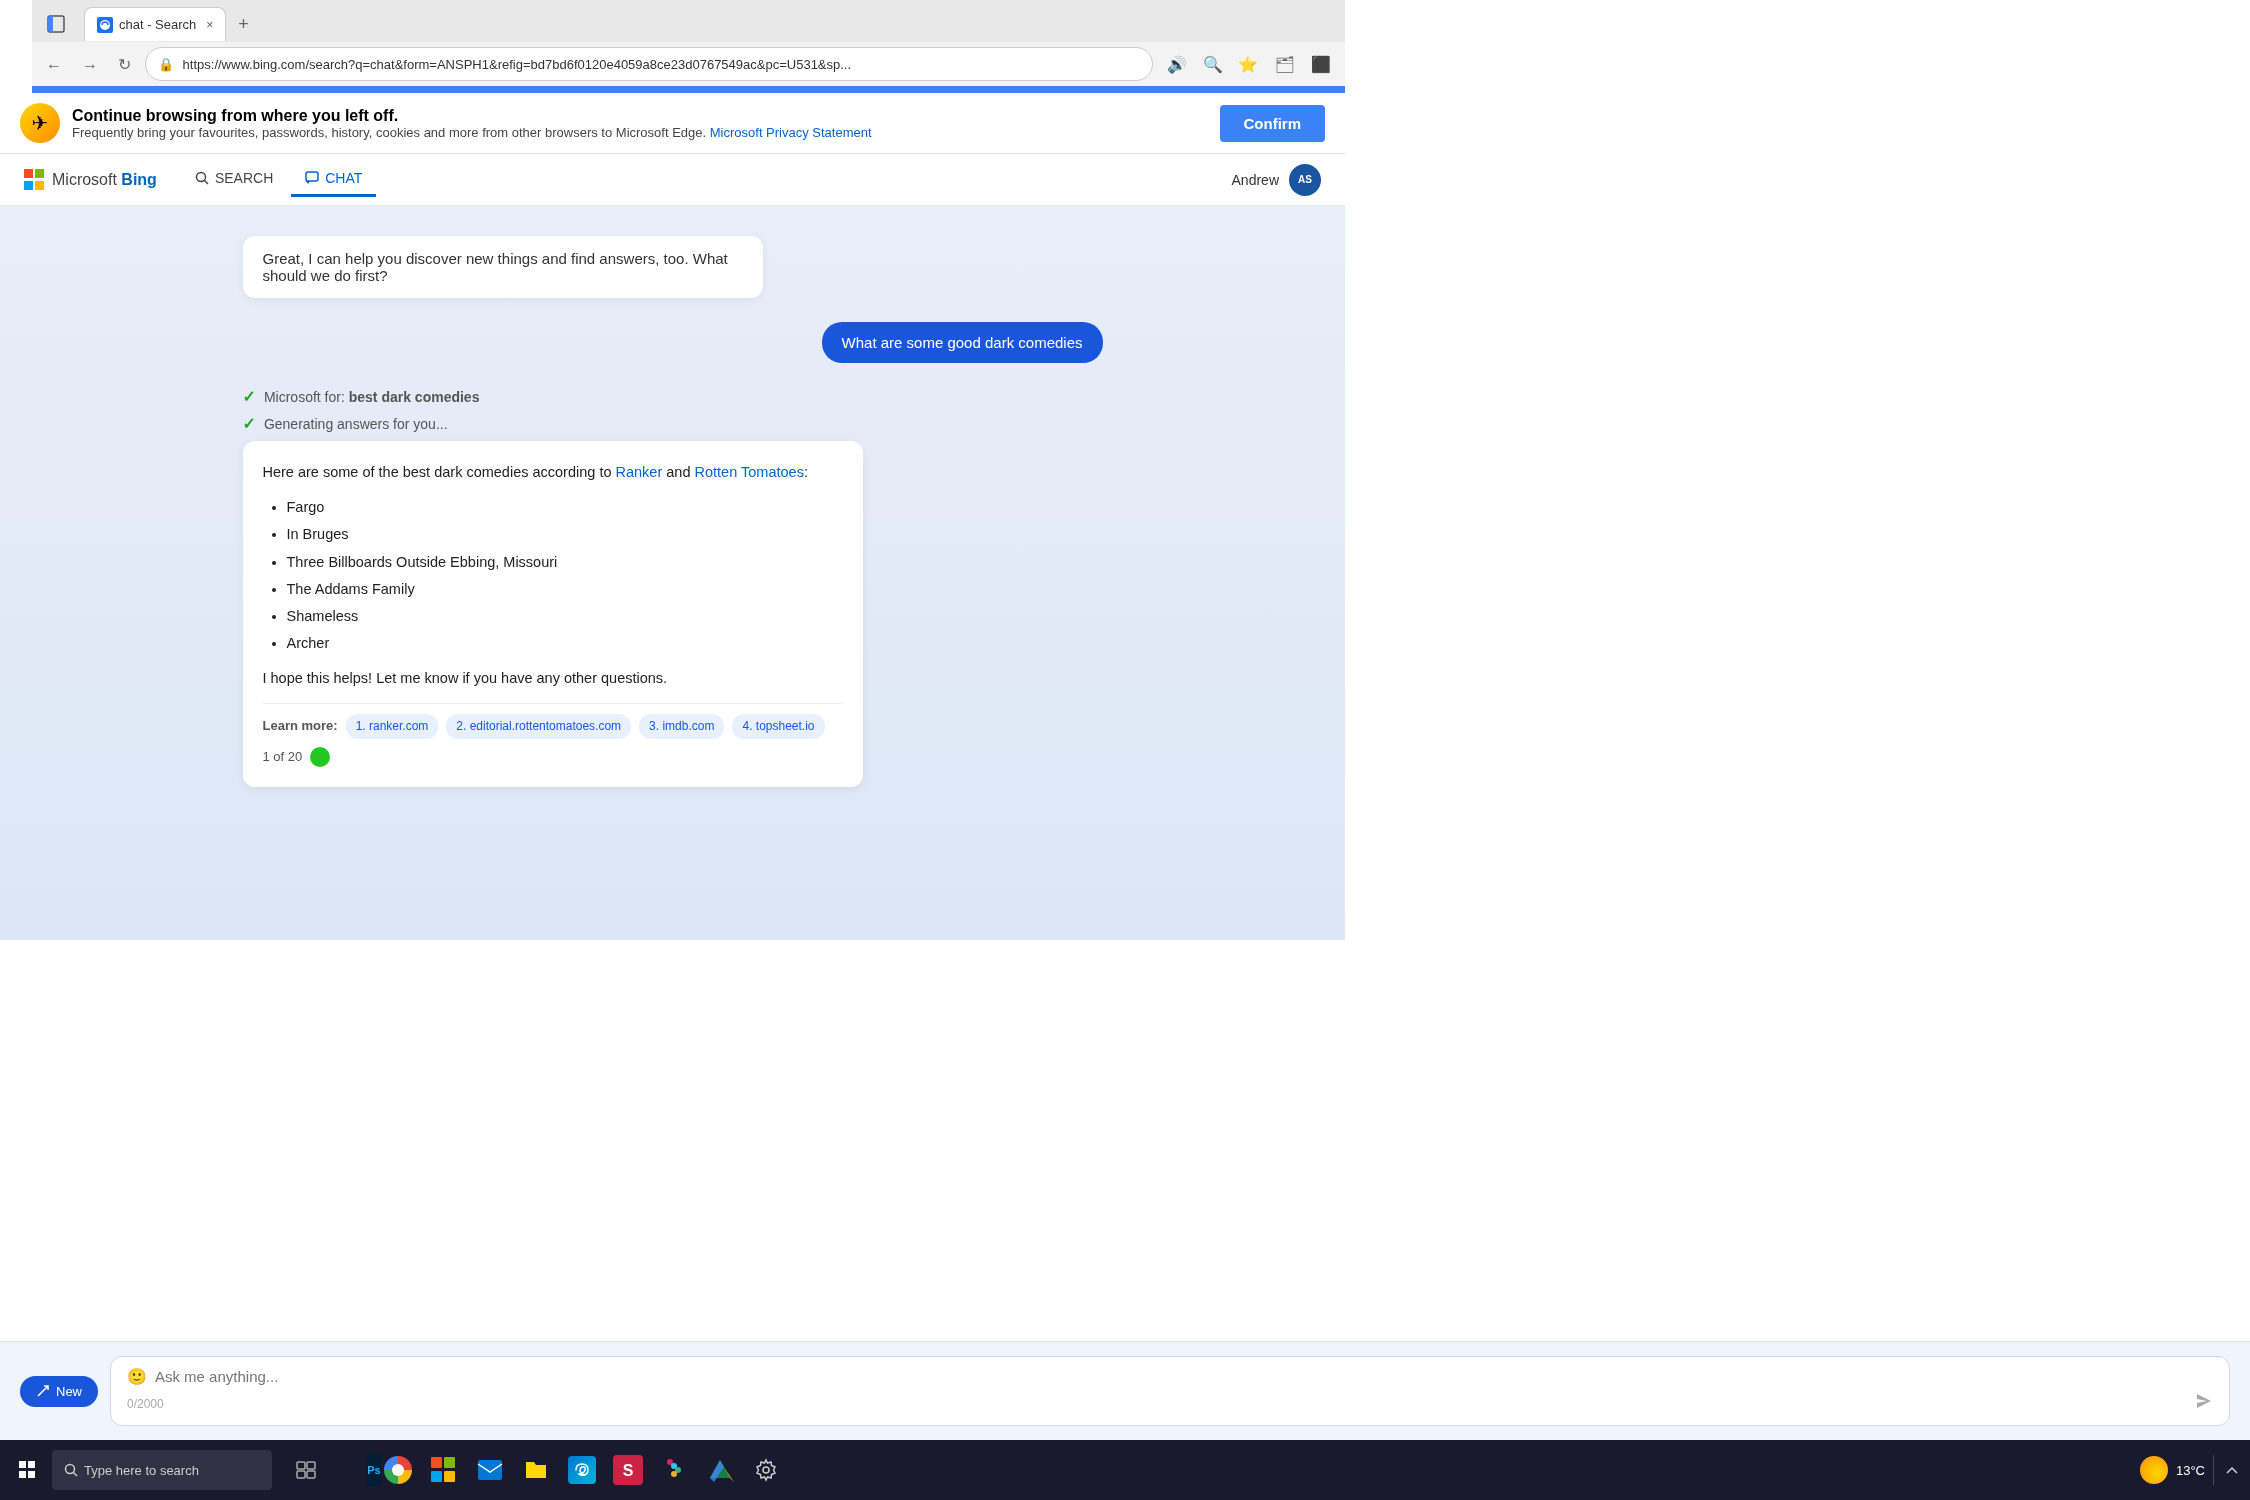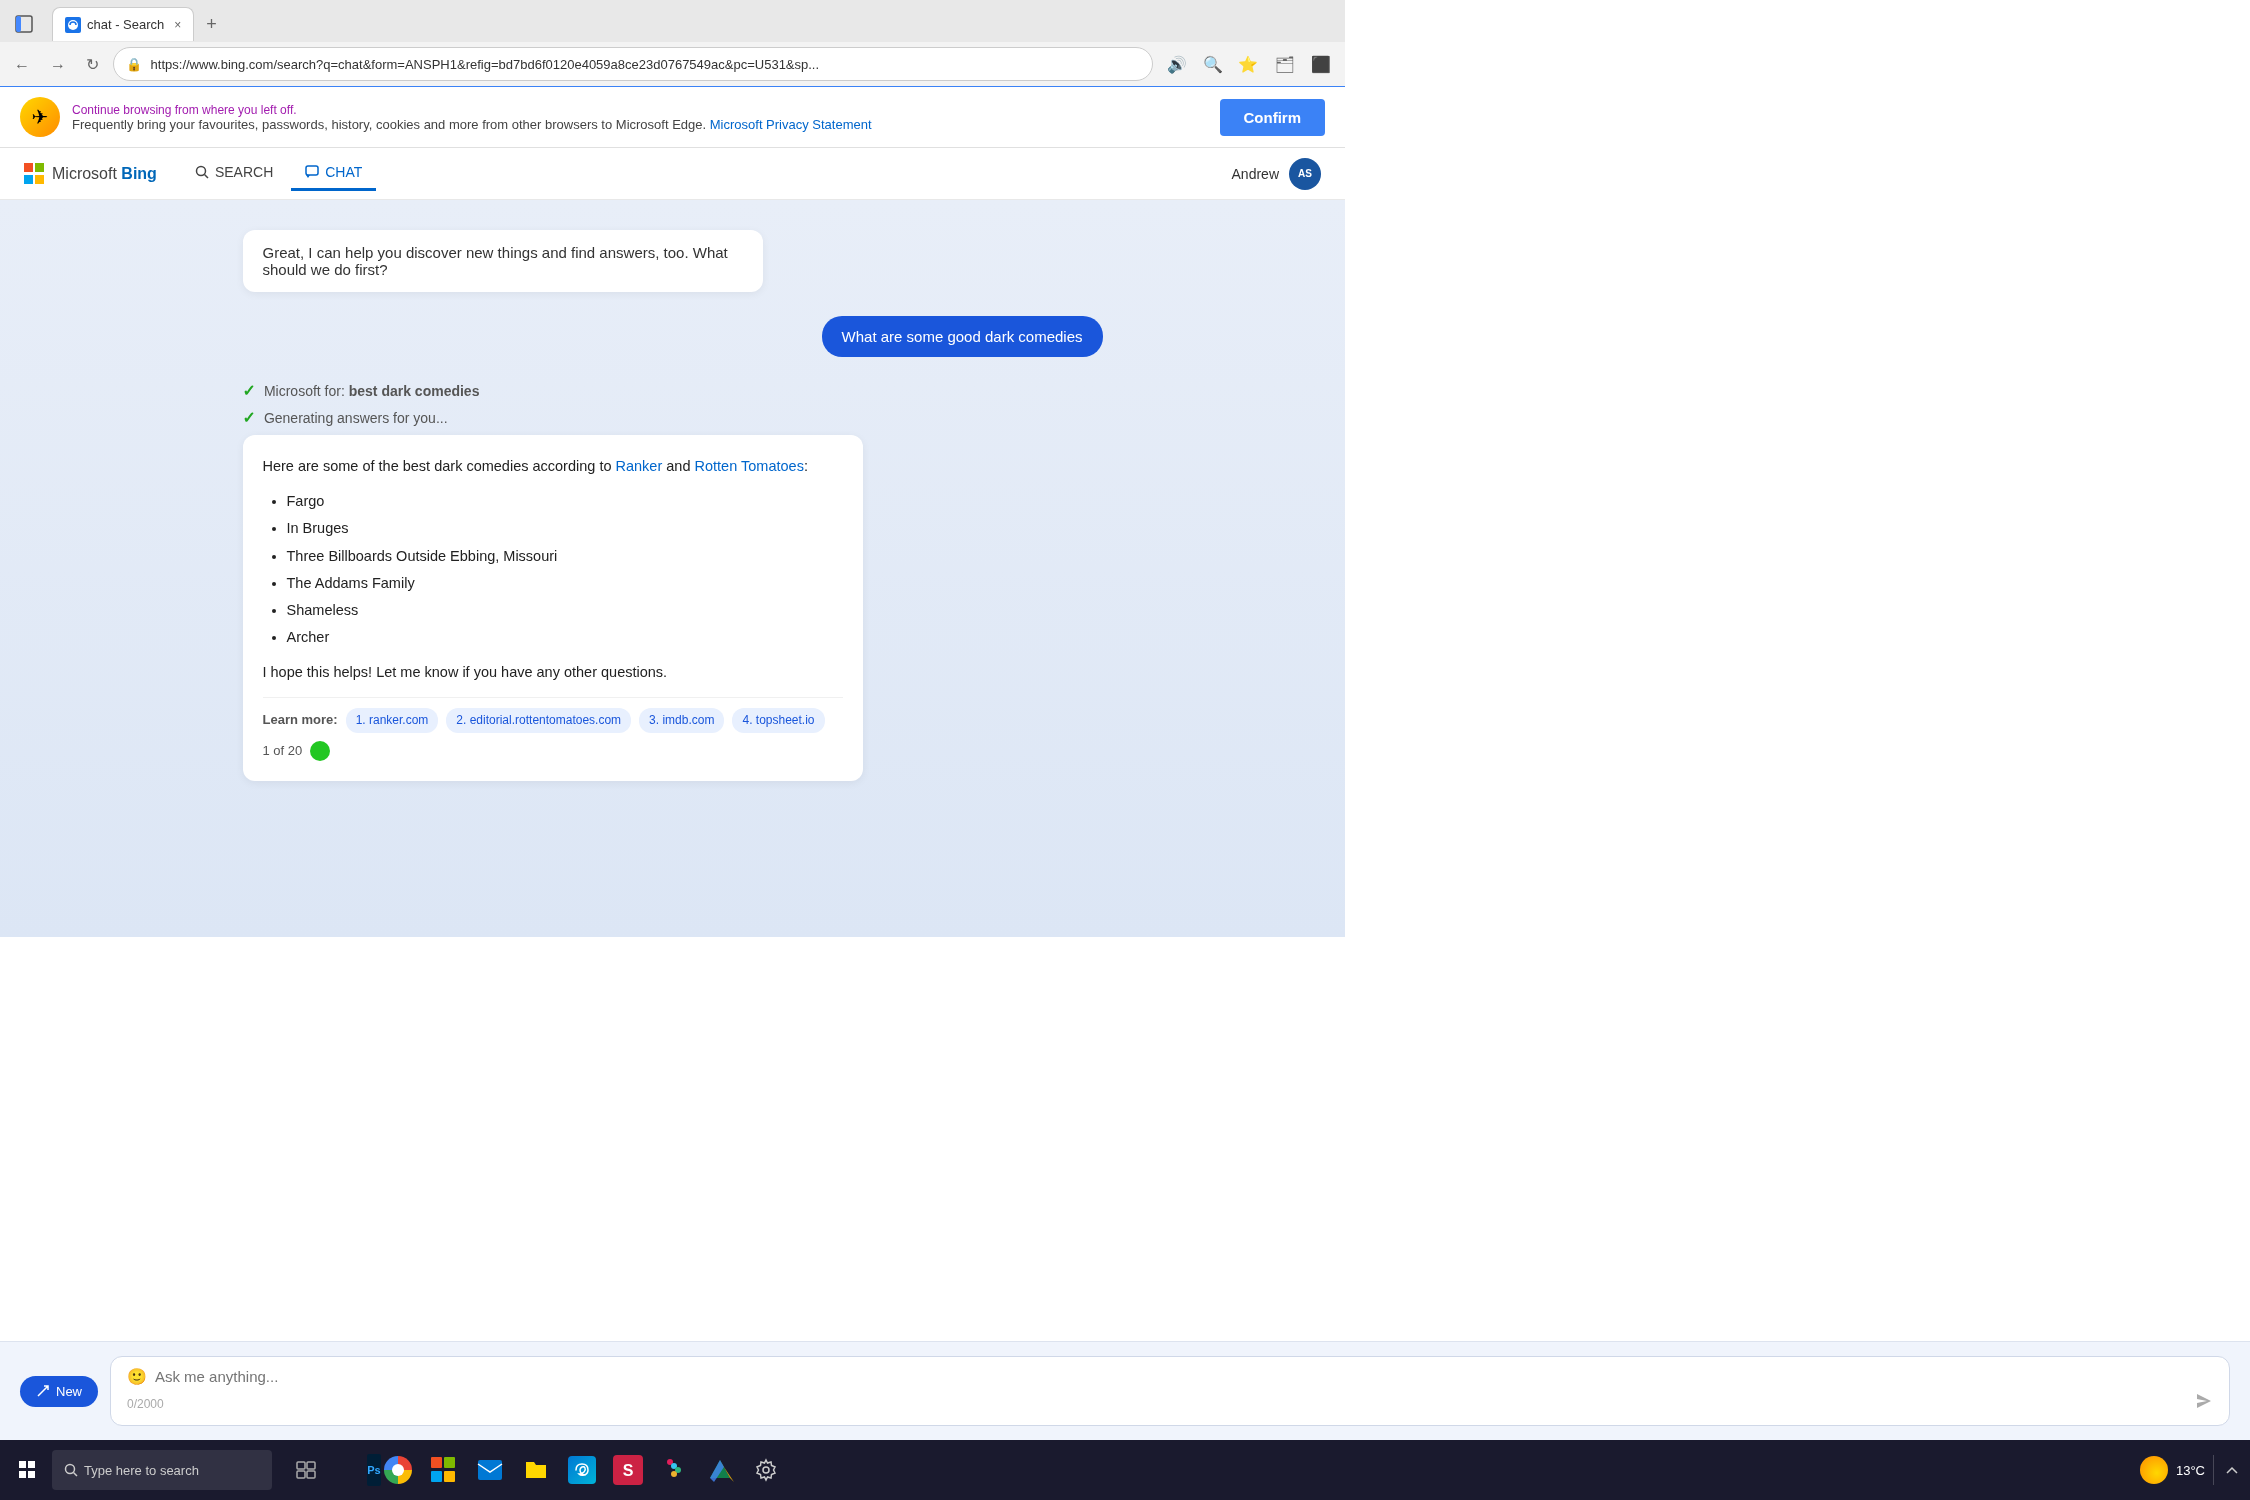--- a/index.html
+++ b/index.html
@@ -1,19 +1,19 @@
 <!DOCTYPE html>
 <html><head>
   <meta charset="utf-8">
   <style>
     * { margin: 0; padding: 0; box-sizing: border-box; }
     body { font-family: 'Segoe UI', Arial, sans-serif; background: #fff; width: 1345px; height: 940px; overflow: hidden; font-size: 14px; }
 
     
-    .browser-chrome { background: #f3f3f3; border-bottom: 1px solid #3b82f6; }
+    .browser-chrome { background: #f3f3f3; border-bottom: 7px solid #3b82f6; margin-left: 32px; }
     .tab-bar { display: flex; align-items: center; padding: 6px 8px 0 8px; background: #e8e8e8; height: 42px; }
     .tab-group { display: flex; align-items: center; gap: 4px; }
     .tab-button { display: flex; align-items: center; gap: 6px; padding: 6px 12px; border-radius: 8px 8px 0 0; background: #fff; border: 1px solid #ccc; border-bottom: none; height: 34px; font-size: 13px; color: #333; cursor: pointer; }
     .tab-favicon { width: 16px; height: 16px; border-radius: 2px; background: #1a73e8; display: flex; align-items: center; justify-content: center; }
     .tab-favicon svg { width: 12px; height: 12px; }
     .tab-close { margin-left: 4px; color: #666; font-size: 12px; cursor: pointer; }
     .tab-new { background: none; border: none; font-size: 18px; color: #666; cursor: pointer; padding: 4px 8px; }
     .tab-sidebar { width: 32px; height: 32px; display: flex; align-items: center; justify-content: center; margin-right: 8px; }
 
     .address-bar { display: flex; align-items: center; padding: 4px 8px; height: 44px; gap: 8px; background: #f3f3f3; }
@@ -21,21 +21,21 @@
     .url-bar { flex: 1; display: flex; align-items: center; background: #fff; border: 1px solid #ccc; border-radius: 20px; padding: 4px 12px; height: 34px; gap: 8px; }
     .url-lock { color: #666; font-size: 13px; }
     .url-text { flex: 1; font-size: 13px; color: #333; white-space: nowrap; overflow: hidden; text-overflow: ellipsis; }
     .browser-actions { display: flex; gap: 4px; }
     .browser-action-btn { background: none; border: none; color: #666; cursor: pointer; padding: 4px 6px; font-size: 16px; border-radius: 4px; }
 
     
     .notification-bar { background: #fff; border-bottom: 1px solid #e0e0e0; display: flex; align-items: center; padding: 10px 20px; gap: 12px; }
     .notif-icon { width: 40px; height: 40px; background: linear-gradient(135deg, #ffd700, #ff8c00); border-radius: 50%; display: flex; align-items: center; justify-content: center; font-size: 20px; flex-shrink: 0; }
     .notif-text { flex: 1; }
-    .notif-title { font-weight: 400; font-size: 12px; color: #a21caf; }
+    .notif-title { font-weight: 700; font-size: 16px; color: #000000; }
     .notif-desc { font-size: 13px; color: #444; }
     .notif-link { color: #0066cc; text-decoration: none; font-size: 13px; }
     .confirm-btn { background: #3b82f6; color: #fff; border: none; padding: 10px 24px; border-radius: 4px; font-size: 15px; cursor: pointer; font-weight: 600; white-space: nowrap; }
 
     
     .bing-header { background: #fff; padding: 8px 24px; display: flex; align-items: center; border-bottom: 1px solid #e8e8e8; height: 52px; }
     .bing-logo { display: flex; align-items: center; gap: 6px; margin-right: 24px; }
     .bing-nav { display: flex; align-items: center; gap: 4px; }
     .bing-nav-item { display: flex; align-items: center; gap: 6px; padding: 8px 14px; font-size: 14px; color: #444; cursor: pointer; border-bottom: 3px solid transparent; text-decoration: none; }
     .bing-nav-item.active { color: #0066cc; border-bottom: 3px solid #0066cc; }

